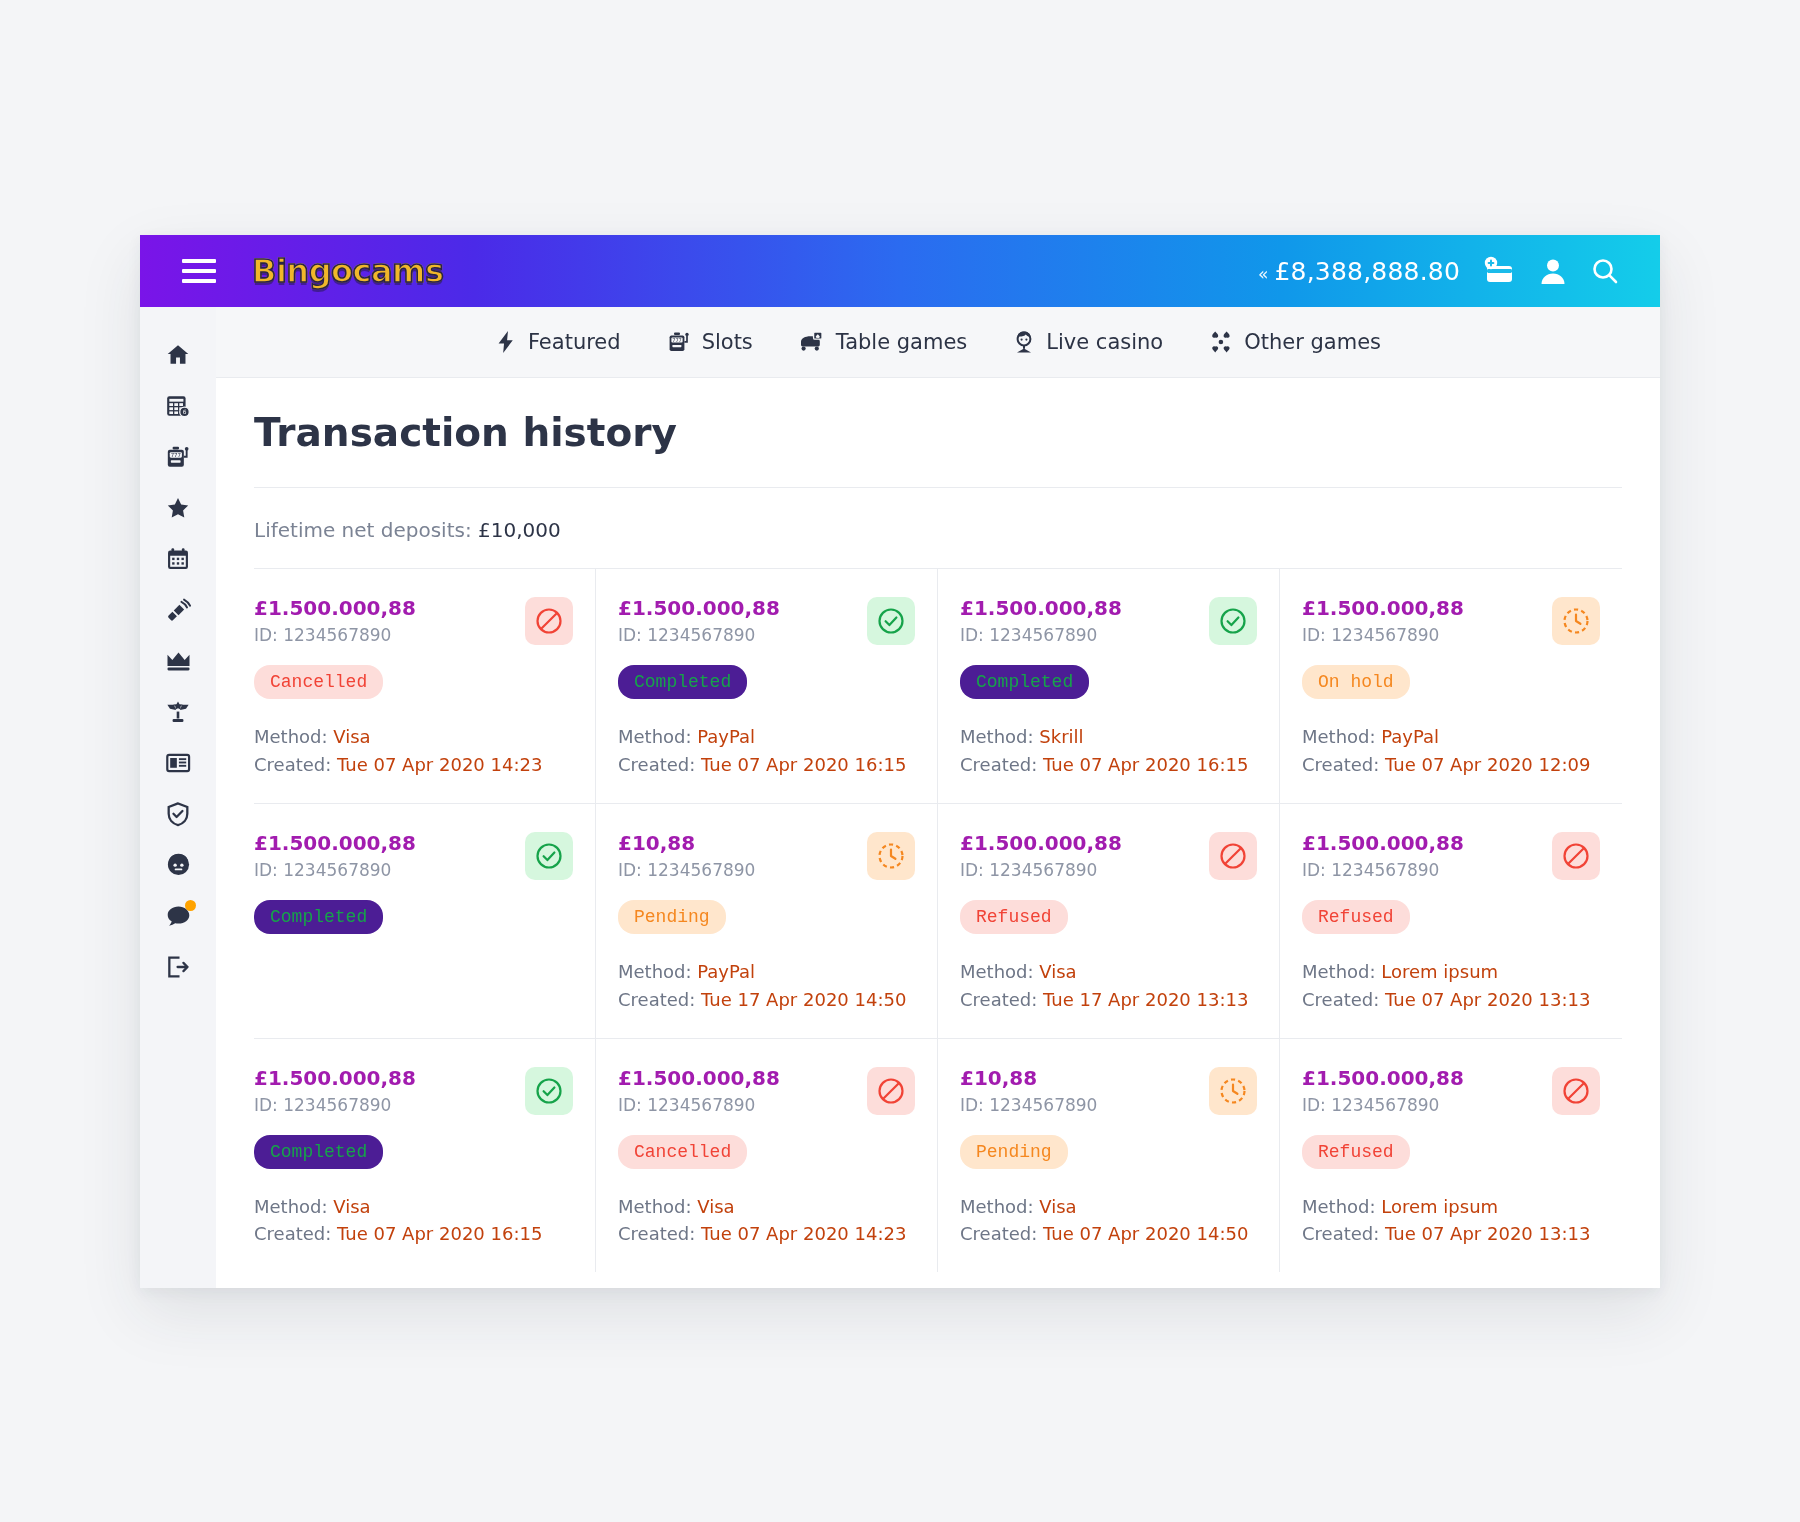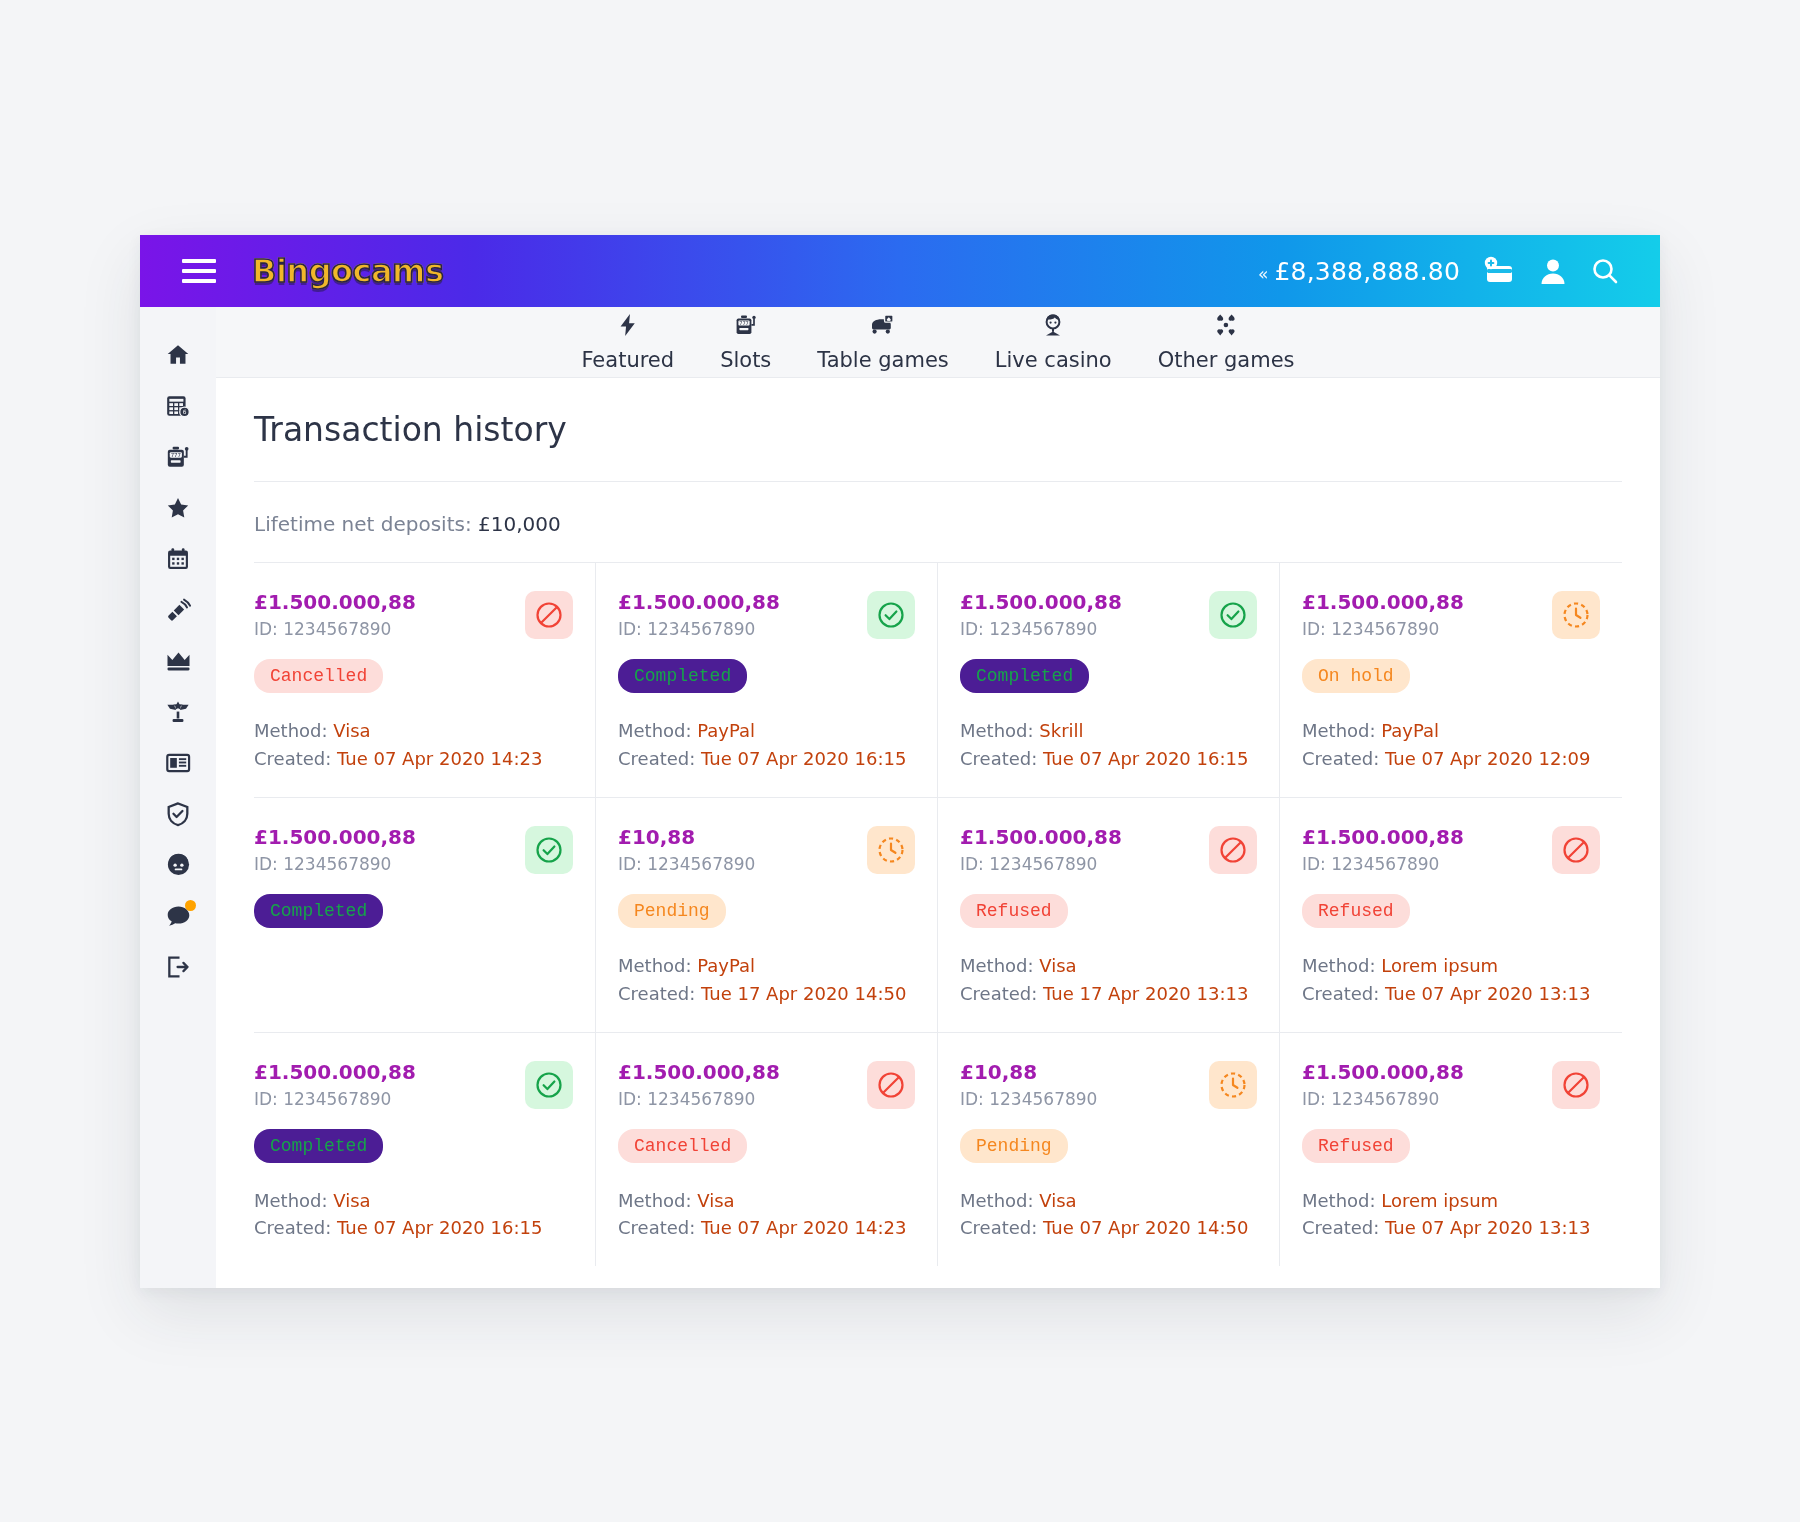--- a/index.html
+++ b/index.html
@@ -82,32 +82,31 @@
     width: 1444px; height: 71px;
     background: #f6f7f9;
     display: flex; align-items: center; justify-content: center;
     gap: 46px;
     border-bottom: 1px solid #e9ebef;
   }
   .gamenav-item {
     display: flex; align-items: center; gap: 11px;
     color: #2c3345; font-size: 21px; cursor: pointer;
     font-family: "DejaVu Sans", sans-serif;
-    flex-direction: column;
   }
 
   
   .content {
     position: absolute; left: 76px; top: 143px;
     width: 1444px; height: 910px;
     background: #fff;
     padding: 32px 38px 0 38px;
   }
   .page-title {
-    font-size: 33px; font-weight: normal; color: #2d3447;
+    font-size: 39px; font-weight: bold; color: #2d3447;
     font-family: "DejaVu Sans", sans-serif;
     margin-bottom: 32px;
   }
 
   .tabs { display: flex; gap: 38px; position: relative; }
   .tab {
     font-size: 20px; color: #4a5263; cursor: pointer;
     padding-bottom: 14px; position: relative;
     font-family: "DejaVu Sans", sans-serif;
   }

